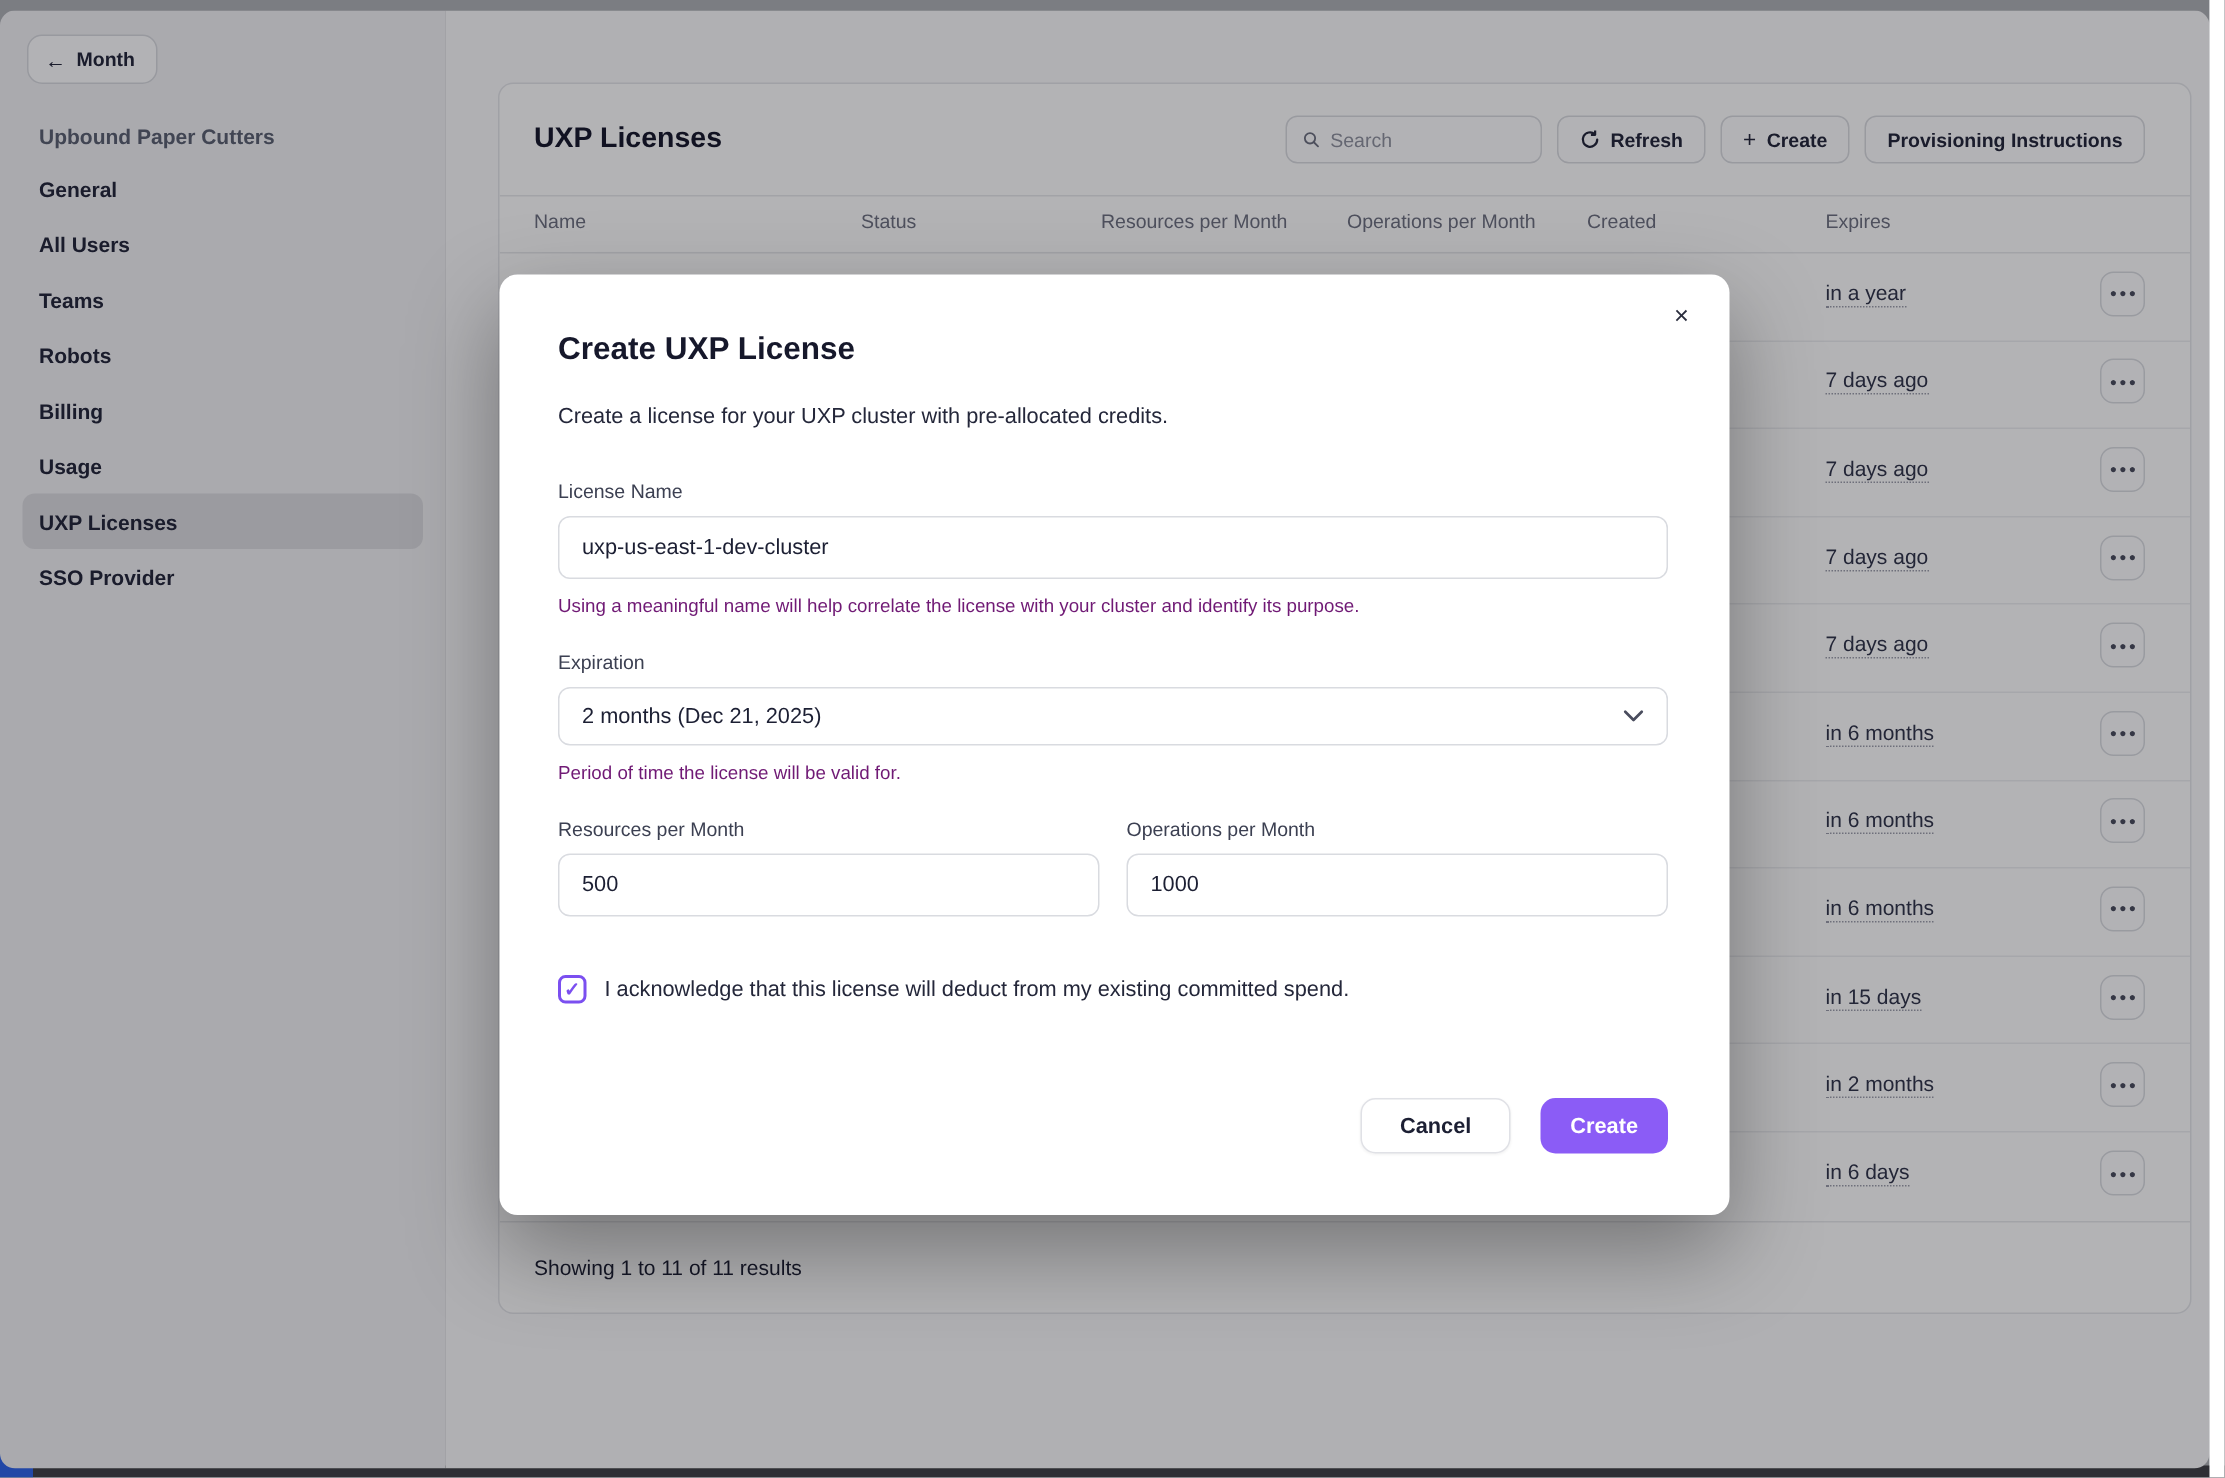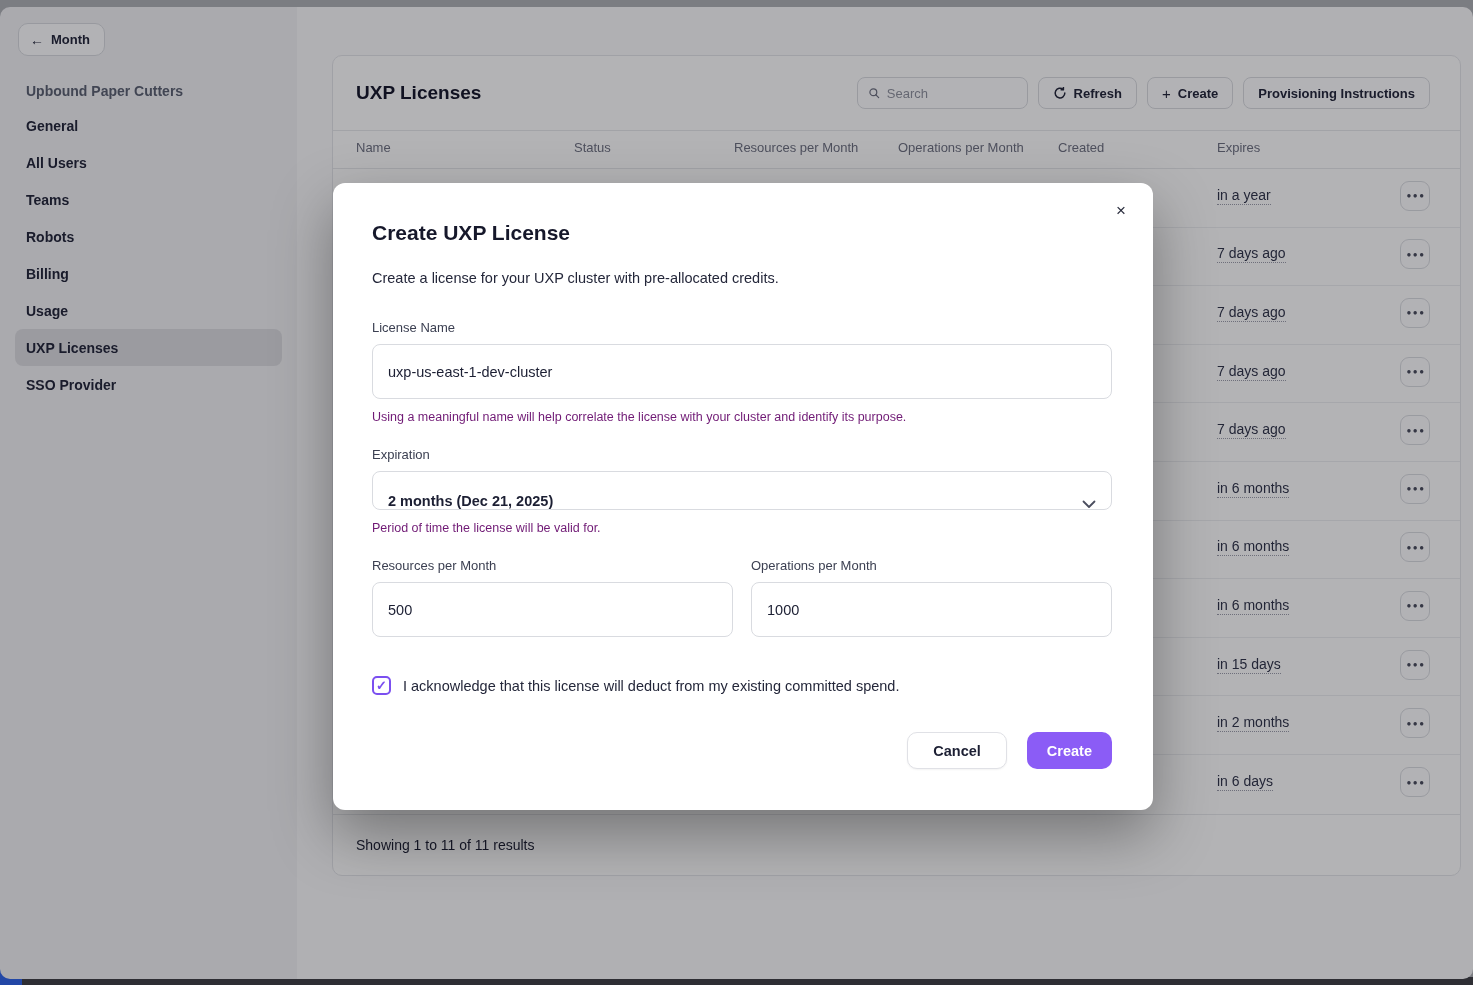--- a/index.html
+++ b/index.html
@@ -64,28 +64,28 @@
   
   .overlay { position:absolute; left:0; top:0; width:1473px; height:985px; background:rgba(5,6,12,0.30); z-index:40; }
   .modal { position:absolute; left:333px; top:183px; width:820px; height:627px; background:#ffffff;
            border-radius:12px; box-shadow:0 24px 60px rgba(0,0,0,0.35); z-index:50;
            padding:38px 41px 41px 39px; }
   .modal-close { position:absolute; top:17px; right:21px; width:22px; height:22px; display:flex; align-items:center;
                  justify-content:center; font-size:17px; color:#2a2d3d; cursor:pointer; }
   .modal-title { font-size:21px; font-weight:700; color:#16182b; margin-bottom:25px; }
   .modal-desc { font-size:14.5px; color:#24273a; margin-bottom:34px; }
   .field-label { font-size:13px; color:#3c4052; margin-bottom:9px; }
-  .text-input { width:100%; height:55px; border:1px solid #d9dbe0; border-radius:8px; padding:0 15px;
+  .text-input { width:100%; height:42px; border:1px solid #d9dbe0; border-radius:8px; padding:0 15px;
                 font-size:14.5px; color:#1c1f33; font-family:"Liberation Sans", sans-serif; outline:none;
                 background:#fff; }
   .helper { font-size:12.5px; color:#701a75; margin-top:11px; }
   .gap-lg { margin-top:23px; }
   .select { width:100%; height:39px; border:1px solid #d9dbe0; border-radius:8px; padding:0 15px;
-            display:flex; align-items:flex-end; justify-content:space-between; font-size:14.5px; color:#1c1f33;
-            cursor:pointer; background:#fff;font-weight:bold; }
+            display:flex; align-items:center; justify-content:space-between; font-size:14.5px; color:#1c1f33;
+            cursor:pointer; background:#fff; }
   .two-col { display:flex; gap:18px; margin-top:23px; }
   .two-col .col { flex:1; }
   .ack-row { display:flex; align-items:center; gap:12px; margin-top:39px; }
   .checkbox { width:19px; height:19px; border:2px solid #7b4ff0; border-radius:5px; background:#fff;
               display:flex; align-items:center; justify-content:center; color:#7b4ff0; font-size:13px;
               font-weight:700; cursor:pointer; flex:none; }
   .ack-label { font-size:14.5px; color:#24273a; }
   .modal-actions { position:absolute; right:41px; bottom:41px; display:flex; gap:20px; }
   .btn-cancel { height:37px; padding:0 25px; background:#fff; border:1px solid #e0e1e6; border-radius:10px;
                 font-size:14.5px; font-weight:700; color:#1c1f33; cursor:pointer;

